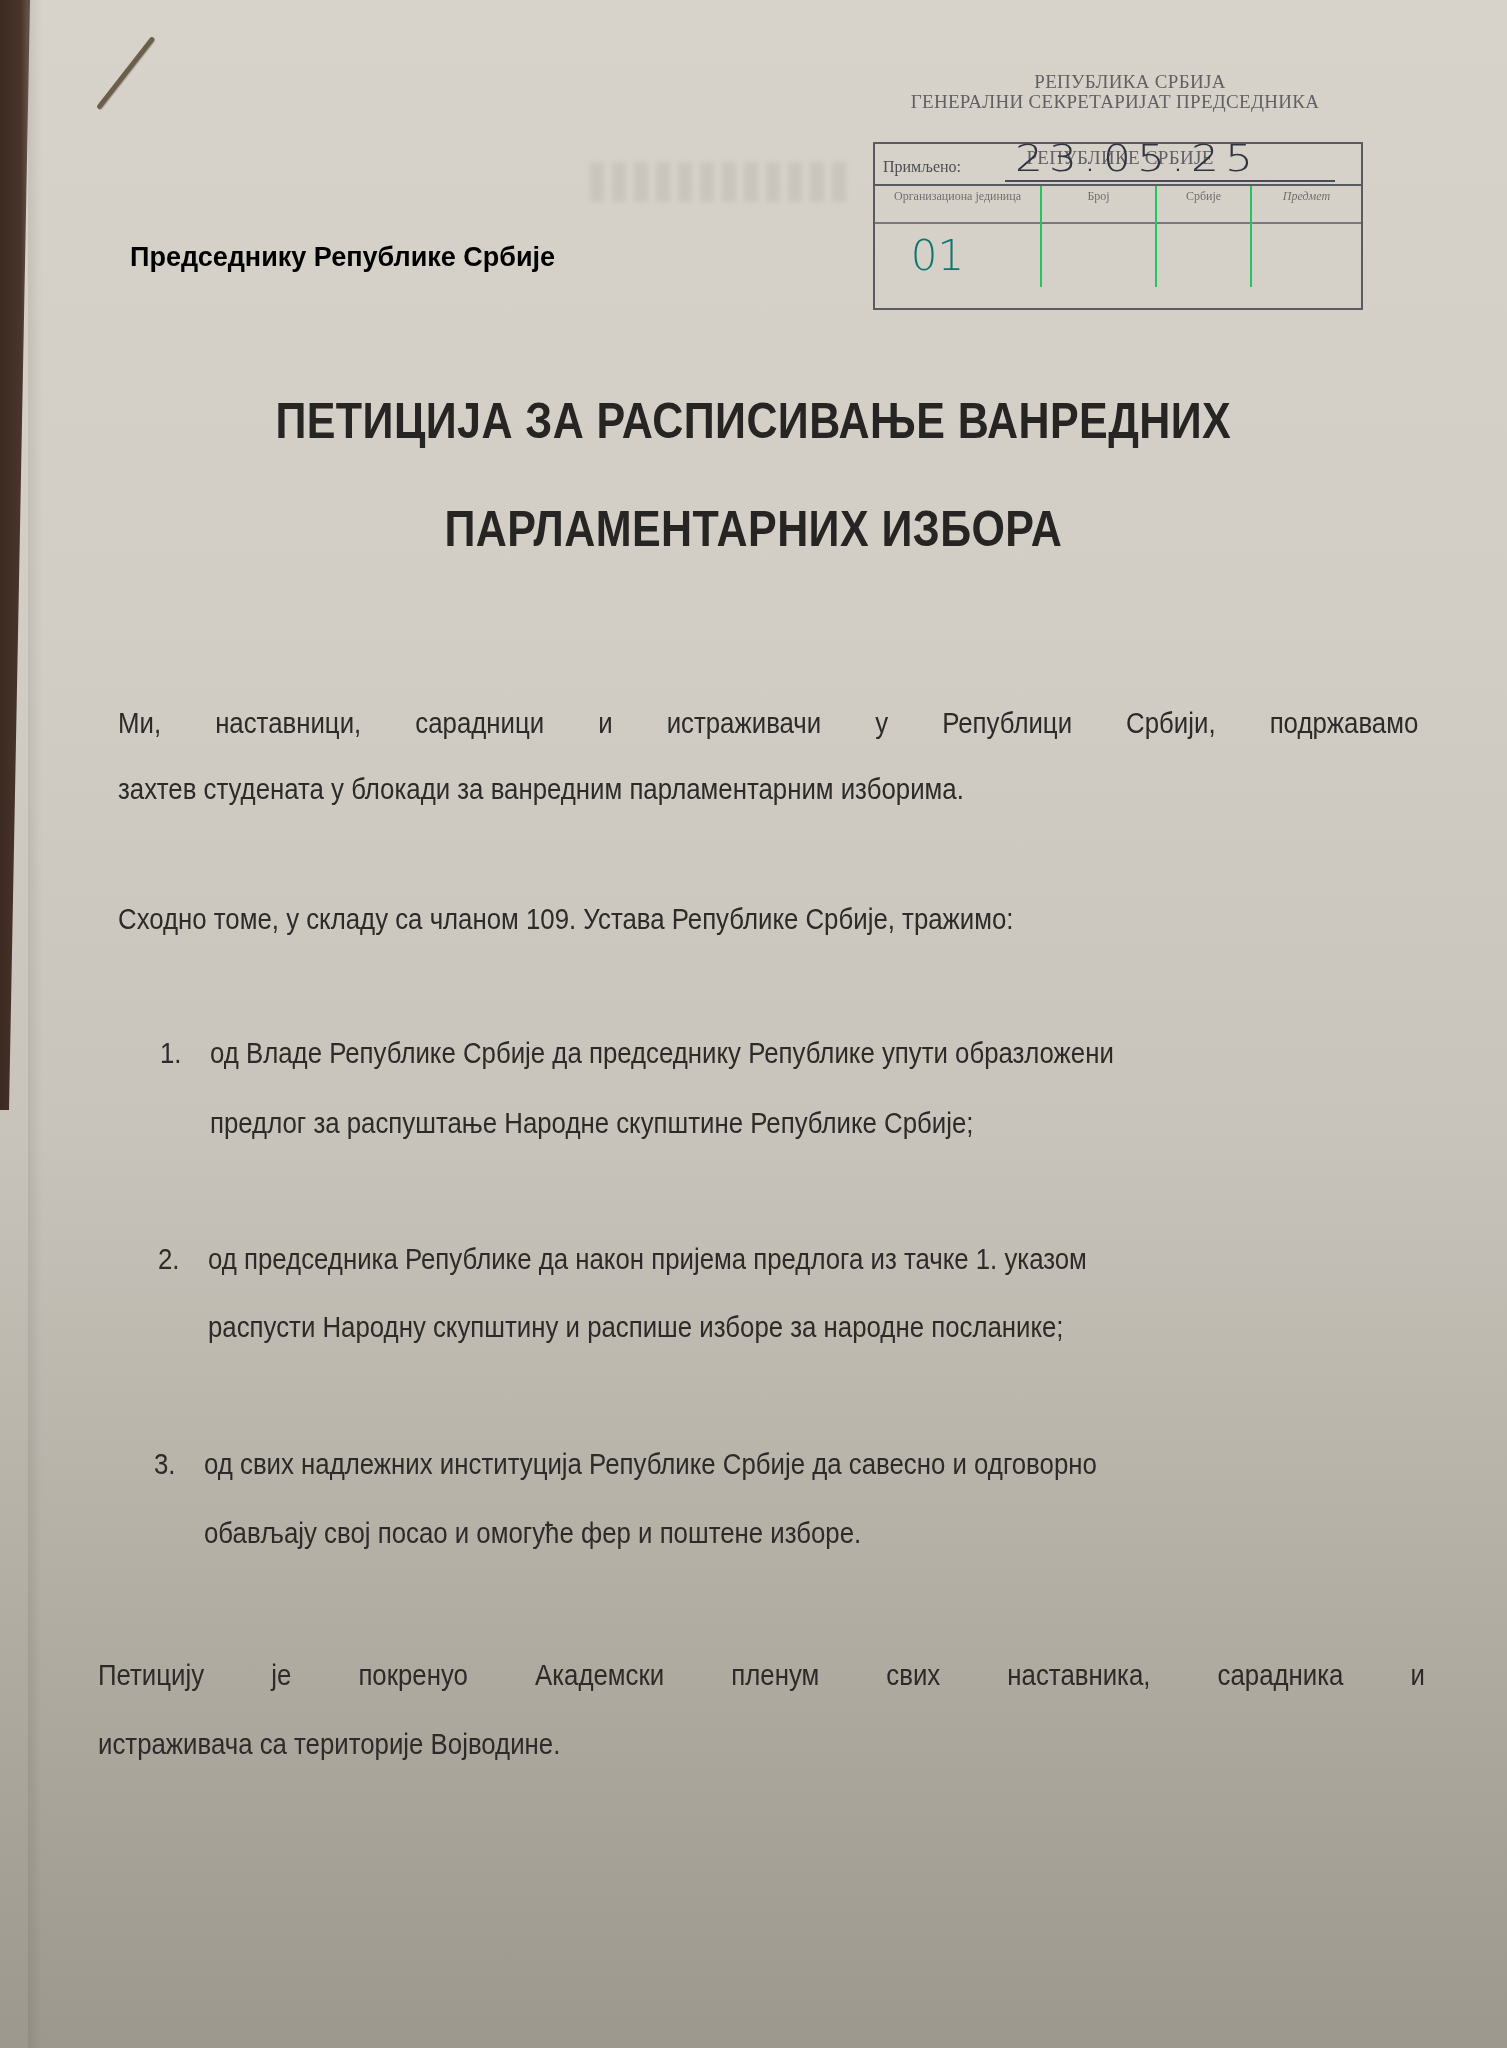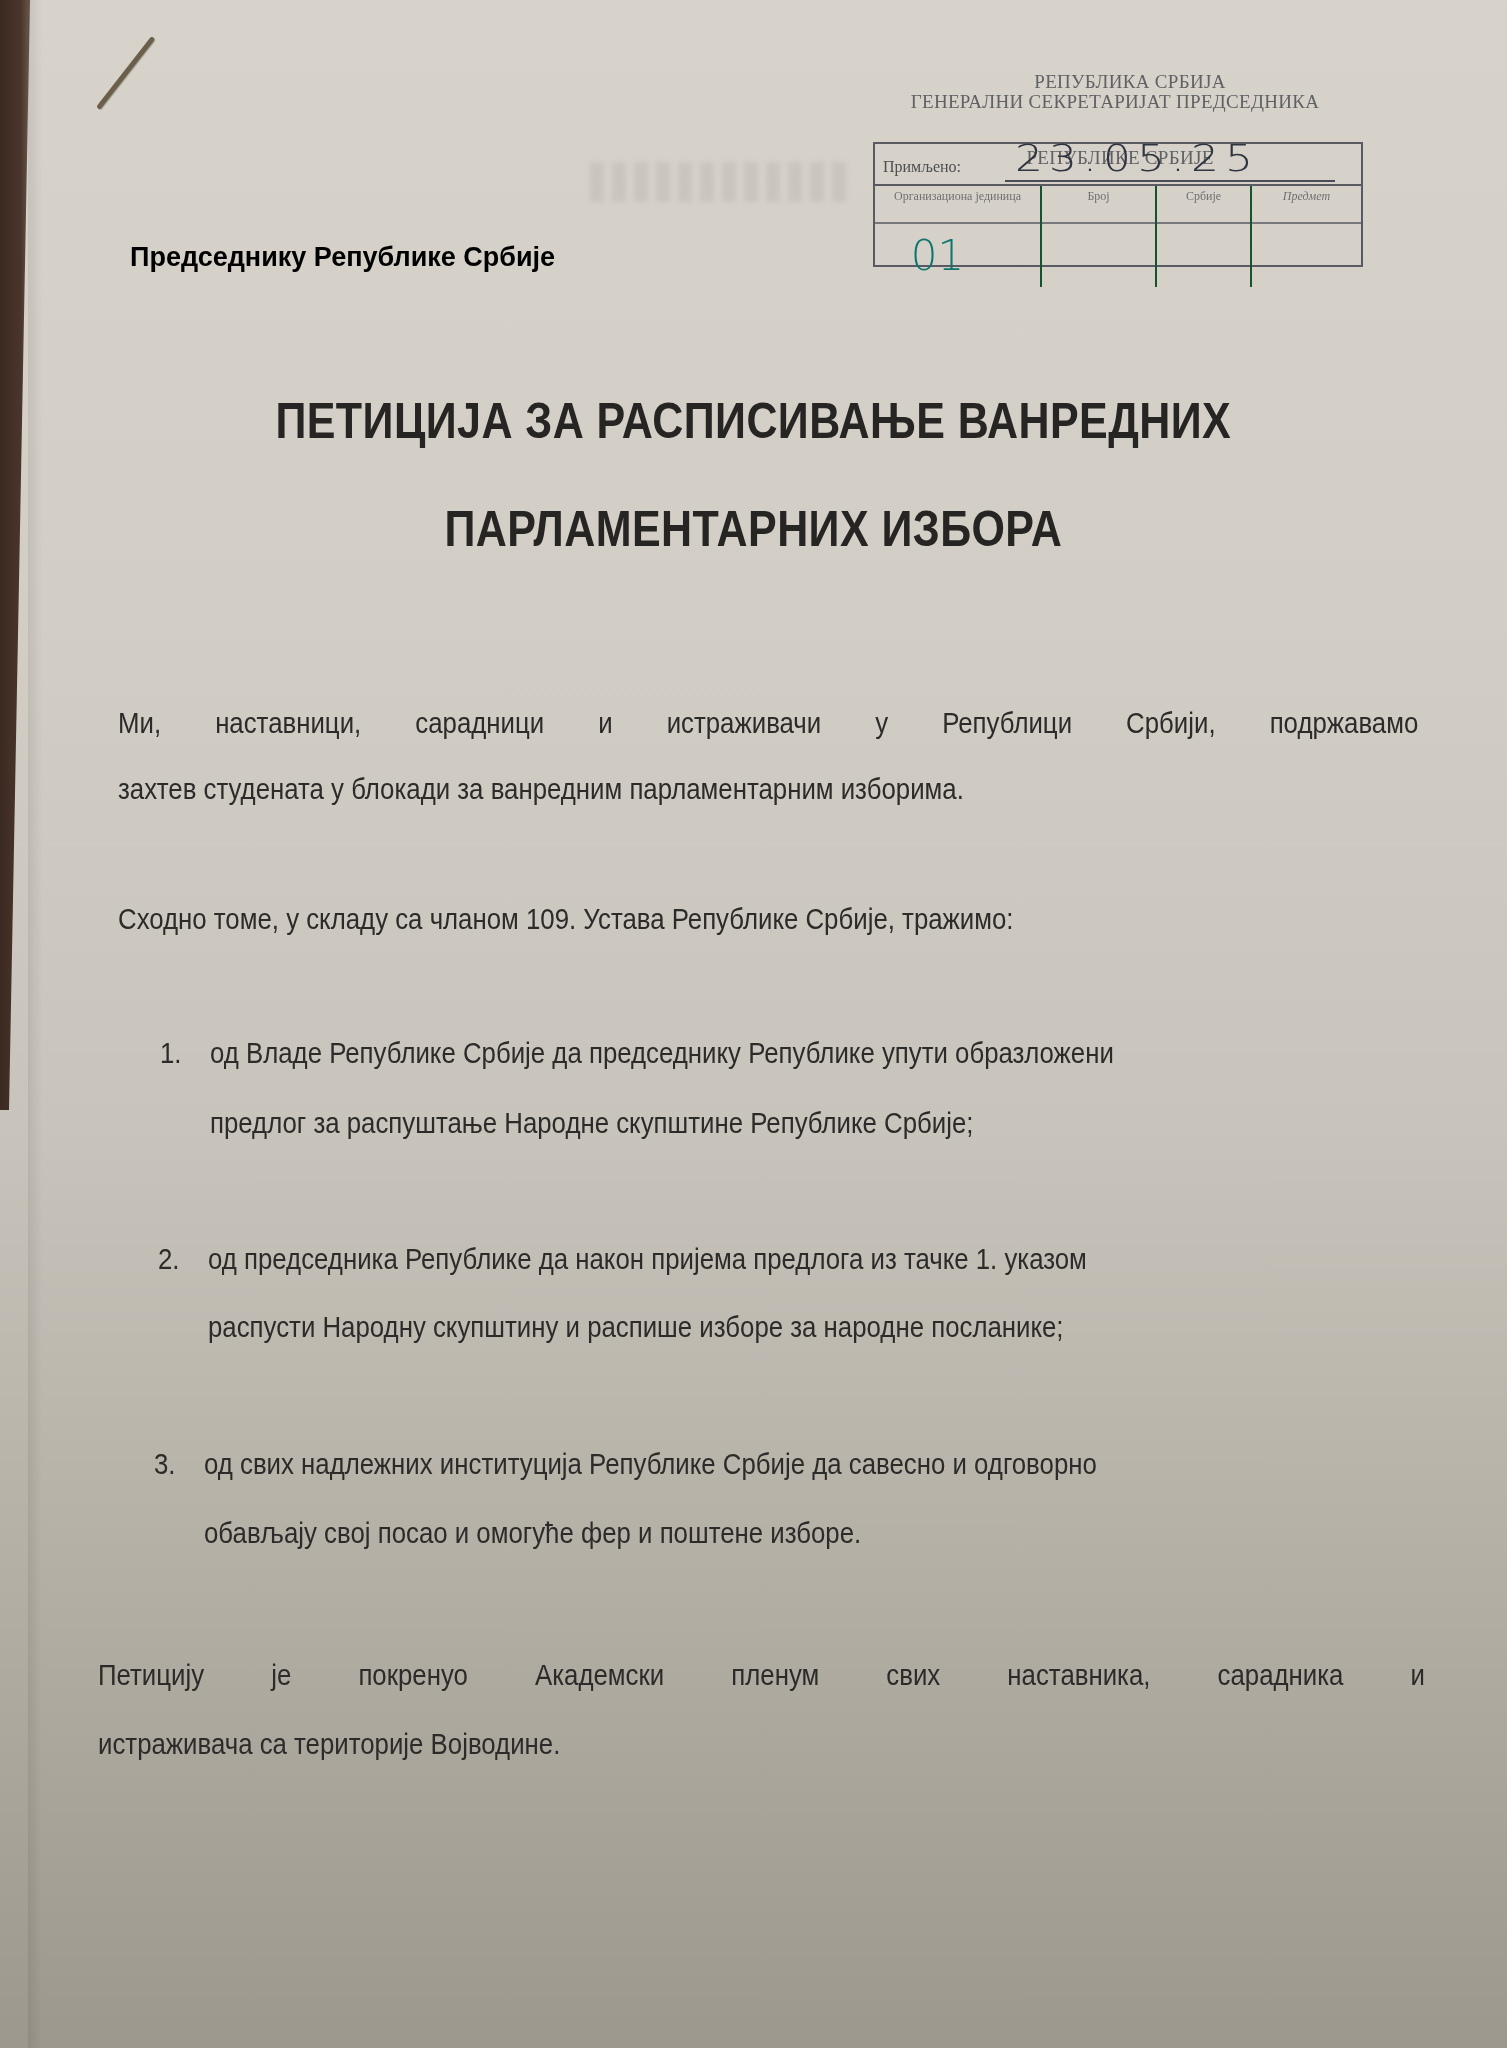--- a/index.html
+++ b/index.html
@@ -72,21 +72,21 @@
       letter-spacing: 0.3px;
       opacity: 0.85;
     }
     .stamp-head .l1 { padding-left: 30px; }
     .stamp-head .l3 { padding-left: 10px; margin-top: 36px; }
     .stamp-table {
       position: absolute;
       left: 13px;
       top: 70px;
       width: 490px;
-      height: 125px;
+      height: 168px;
       border: 2px solid #5a5a62;
       box-sizing: border-box;
     }
     .stamp-row1 {
       position: absolute;
       left: 0; top: 0;
       width: 100%;
       height: 42px;
       border-bottom: 2px solid #5a5a62;
       box-sizing: border-box;
@@ -119,21 +119,21 @@
     .stamp-cols {
       position: absolute;
       left: 0;
       top: 42px;
       width: 100%;
       height: 101px;
       display: grid;
       grid-template-columns: 167px 115px 95px 1fr;
     }
     .stamp-col {
-      border-right: 2px solid #14532d;
+      border-right: 2px solid #22c55e;
       box-sizing: border-box;
       position: relative;
     }
     .stamp-col:last-child { border-right: none; font-style: italic; }
     .stamp-col-head {
       height: 38px;
       border-bottom: 2px solid #5a5a62;
       box-sizing: border-box;
       font-size: 12px;
       line-height: 13px;

